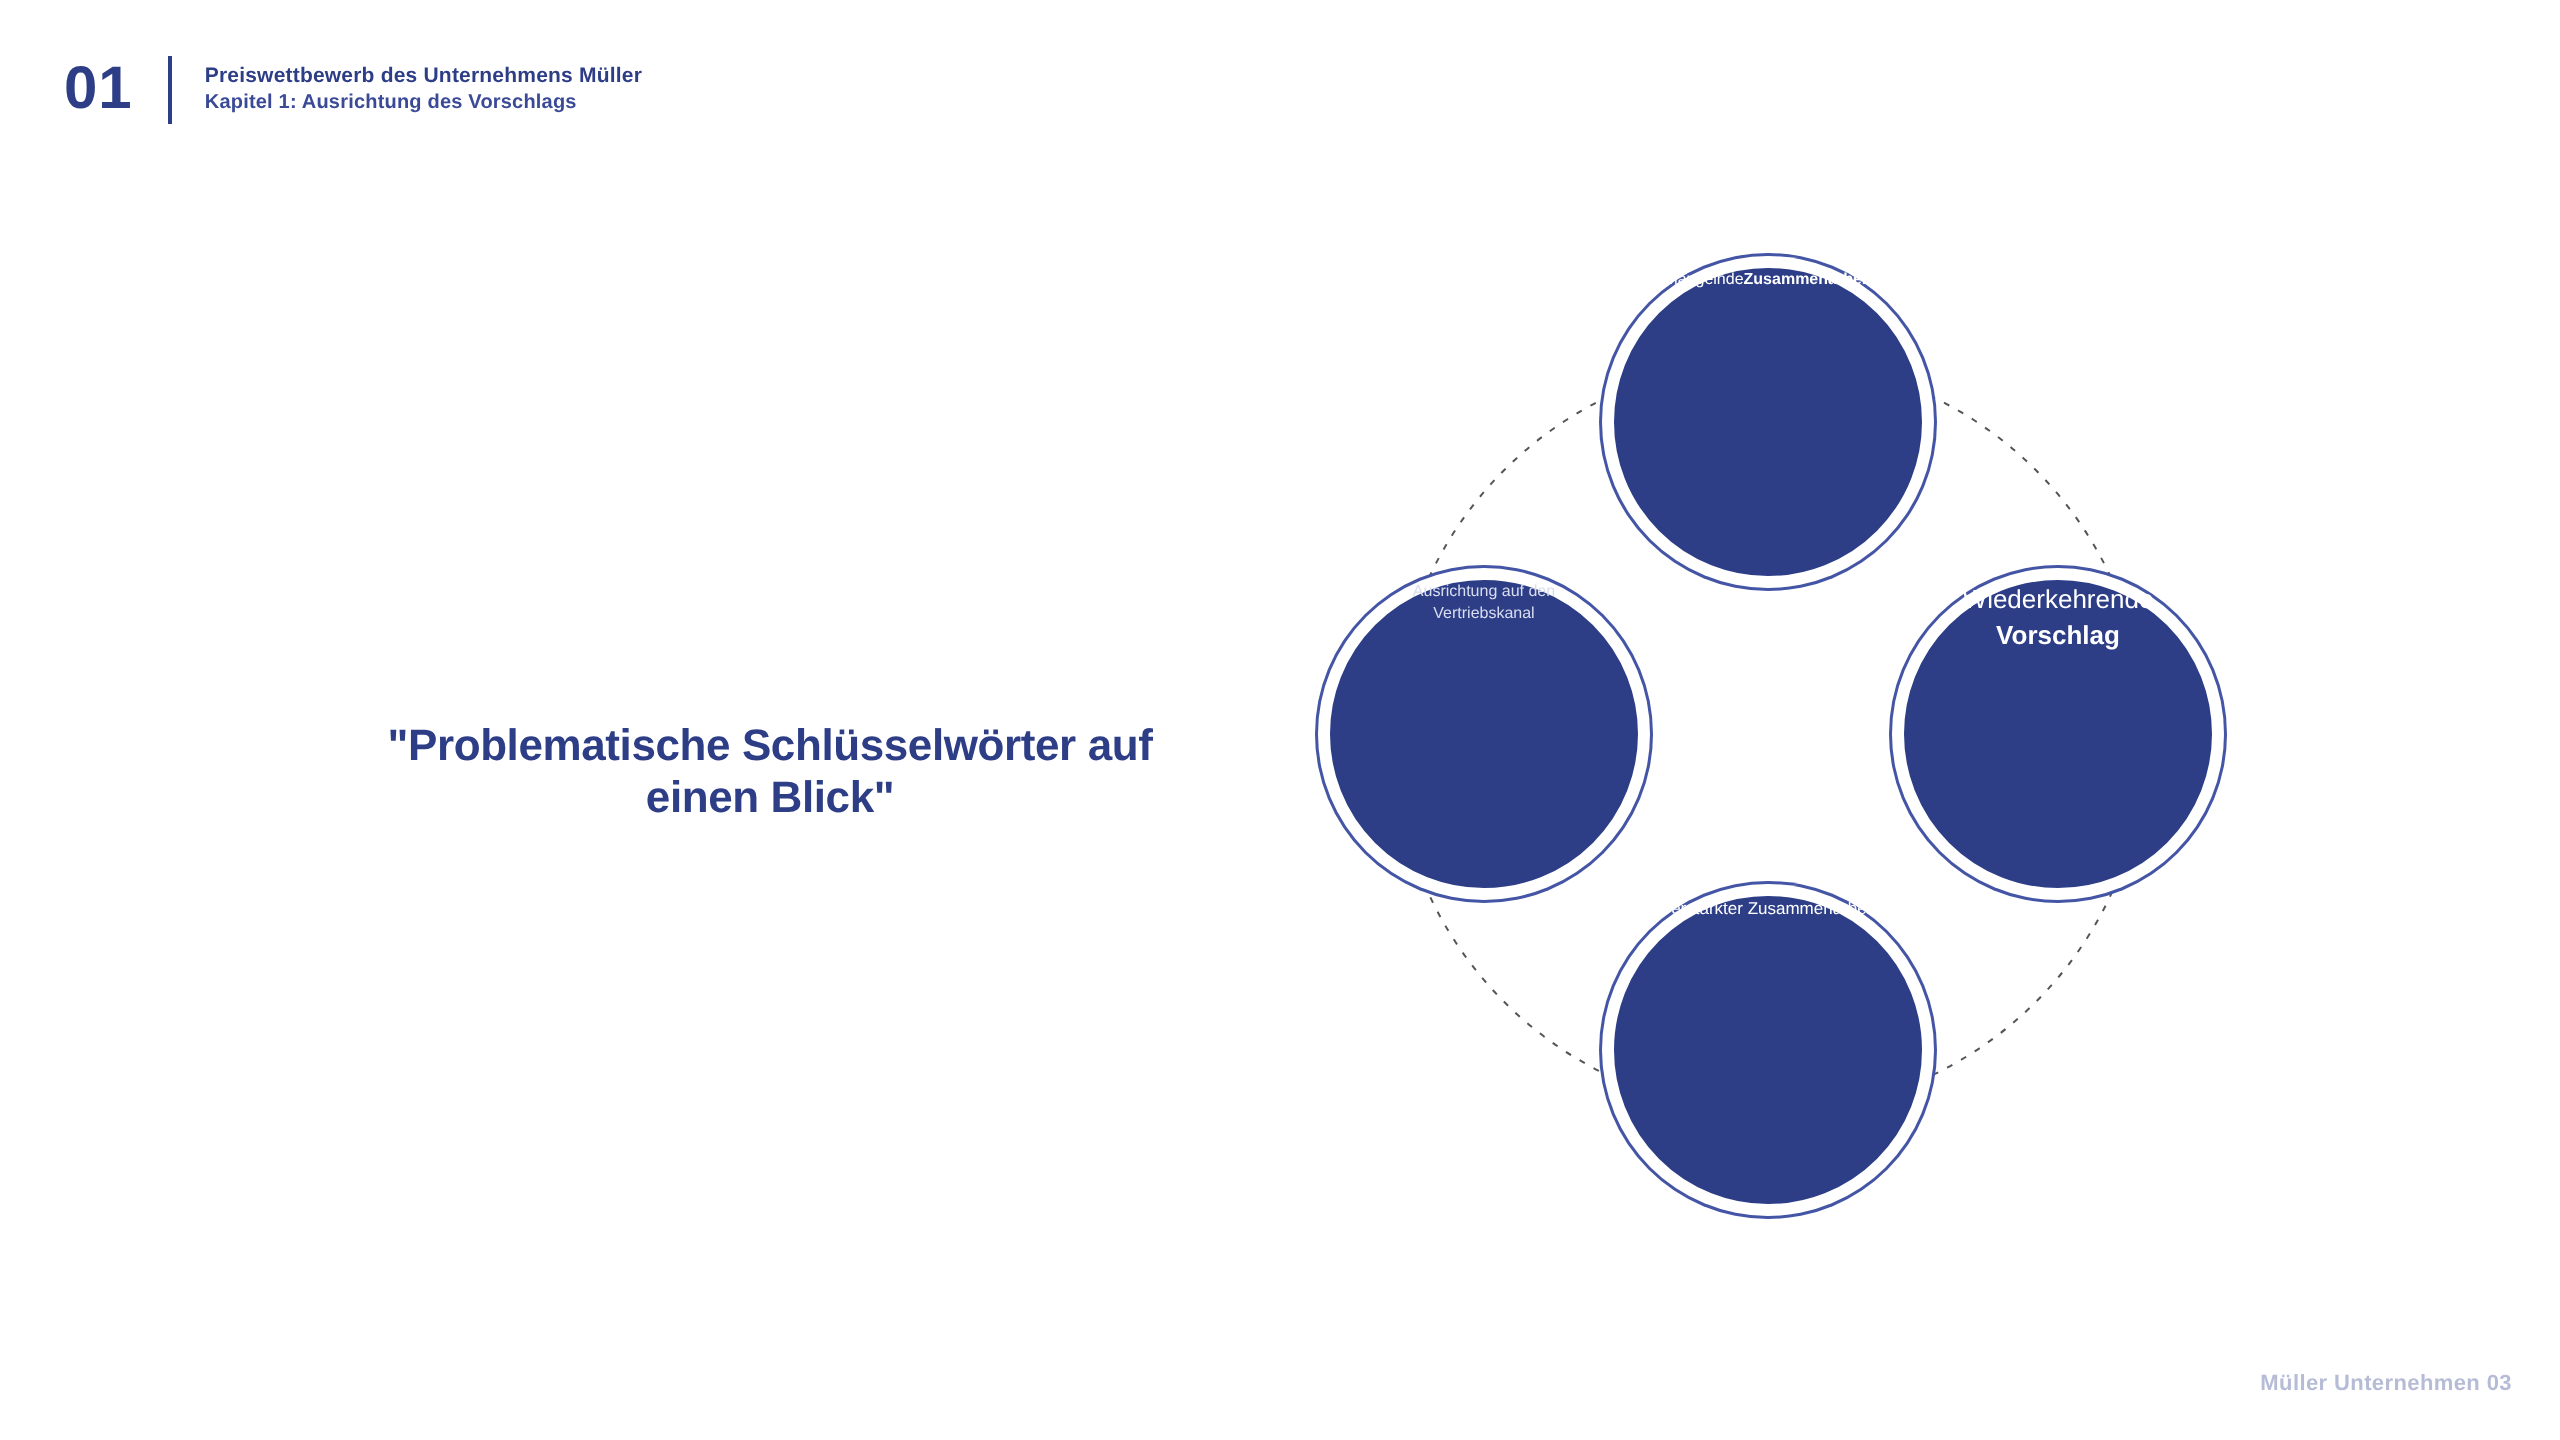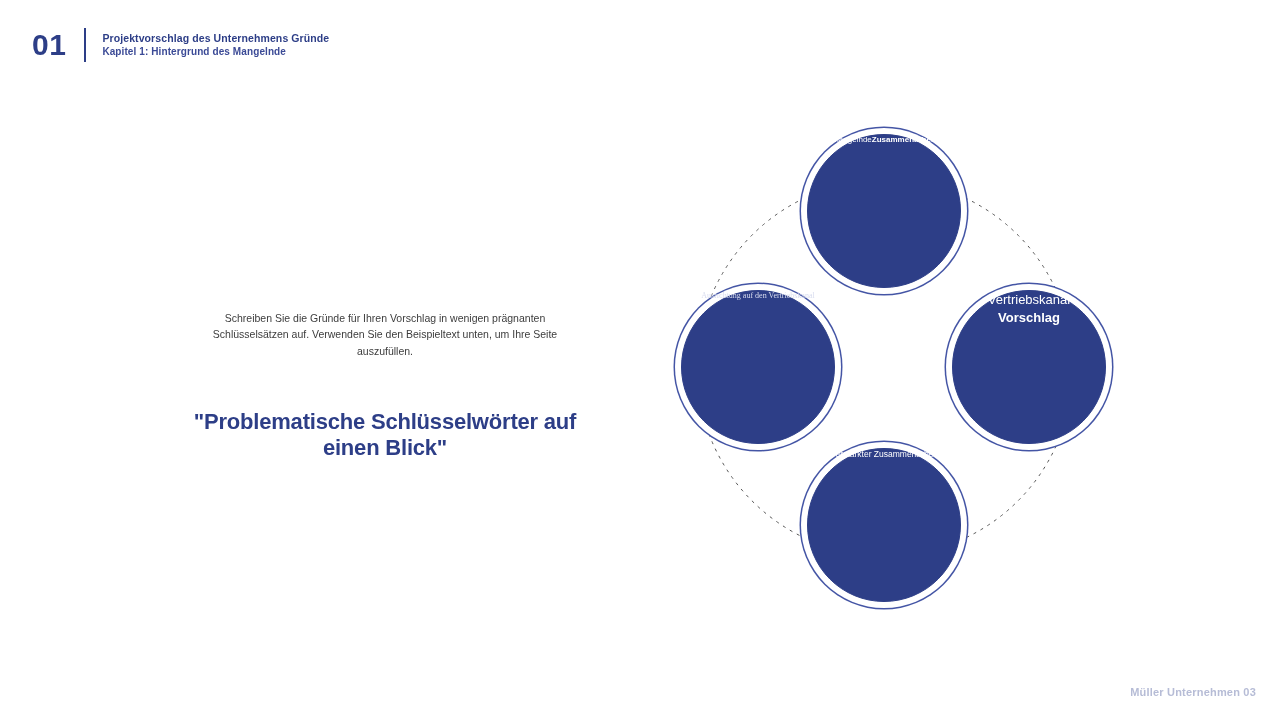--- a/index.html
+++ b/index.html
@@ -118,25 +118,24 @@
     display: block;
   }
   .bubble-top {
     left: 152px;
     top: 14px;
     width: 154px;
     height: 154px;
   }
   .bubble-top .bubble-label { font-size: 8px; }
   .bubble-left {
-    left: 26px;
+    left: 10px;
     top: 170px;
     width: 154px;
     height: 154px;
-    font-family: Liberation Serif, serif;
   }
   .bubble-left .bubble-label { font-size: 8px; color:#d9ddef; }
   .bubble-right {
     left: 297px;
     top: 170px;
     width: 154px;
     height: 154px;
   }
   .bubble-right .bubble-label { font-size: 13px; }
   .bubble-bottom {
@@ -163,41 +162,40 @@
 </style>
 </head>
 <body>
 
 <div class="slide">
 
   <div class="header">
     <div class="chapter-number">01</div>
     <div class="header-divider"></div>
     <div class="header-texts">
-      <div class="header-title">Projektvorschlag des Unternehmens Gründe</div>
-      <div class="header-subtitle">Kapitel 1: Hintergrund des Mangelnde</div>
+      <div class="header-title">Preiswettbewerb des Unternehmens Müller</div>
+      <div class="header-subtitle">Kapitel 1: Ausrichtung des Vorschlags</div>
     </div>
   </div>
 
   <div class="left-block">
-    <p class="intro-text">Schreiben Sie die Gründe für Ihren Vorschlag in wenigen prägnanten Schlüsselsätzen auf. Verwenden Sie den Beispieltext unten, um Ihre Seite auszufüllen.</p>
     <div class="headline">"Problematische Schlüsselwörter auf einen Blick"</div>
   </div>
 
   <div class="diagram">
     <svg width="480" height="500">
       <circle cx="230" cy="248" r="188" fill="none" stroke="#555555" stroke-width="1" stroke-dasharray="3 5"></circle>
     </svg>
 
     <div class="bubble bubble-top">
       <span class="bubble-label"><span>Mangelnde</span><span class="bold-seg">Zusammenarbeit</span></span>
     </div>
 
     <div class="bubble bubble-right">
-      <span class="bubble-label"><span>Vertriebskanal </span><span class="bold-seg">Vorschlag</span></span>
+      <span class="bubble-label"><span>Wiederkehrende </span><span class="bold-seg">Vorschlag</span></span>
     </div>
 
     <div class="bubble bubble-bottom">
       <span class="bubble-label">Verstärkter Zusammenarbeit</span>
     </div>
 
     <div class="bubble bubble-left">
       <span class="bubble-label">Ausrichtung auf den Vertriebskanal</span>
     </div>
   </div>

